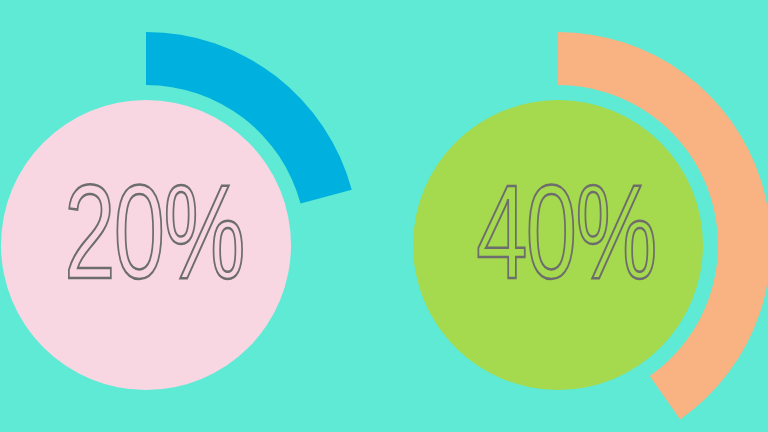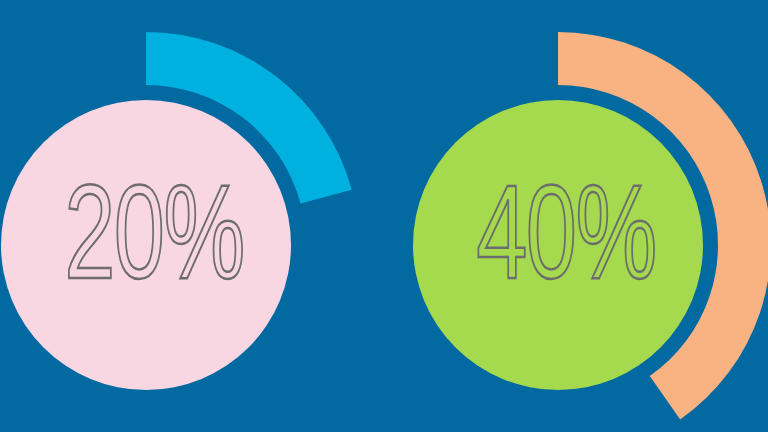--- a/index.html
+++ b/index.html
@@ -11,21 +11,21 @@
     width: 768px;
     height: 432px;
     background: #FFFFFF;
     font-family: "Liberation Sans", sans-serif;
     overflow: hidden;
   }
   #infographic-root {
     position: relative;
     width: 768px;
     height: 432px;
-    background: #0369a1;
+    background: #5eead4;
   }
   #charts-svg {
     position: absolute;
     left: 0;
     top: 0;
     width: 768px;
     height: 432px;
     display: block;
   }
   .pct-label {

